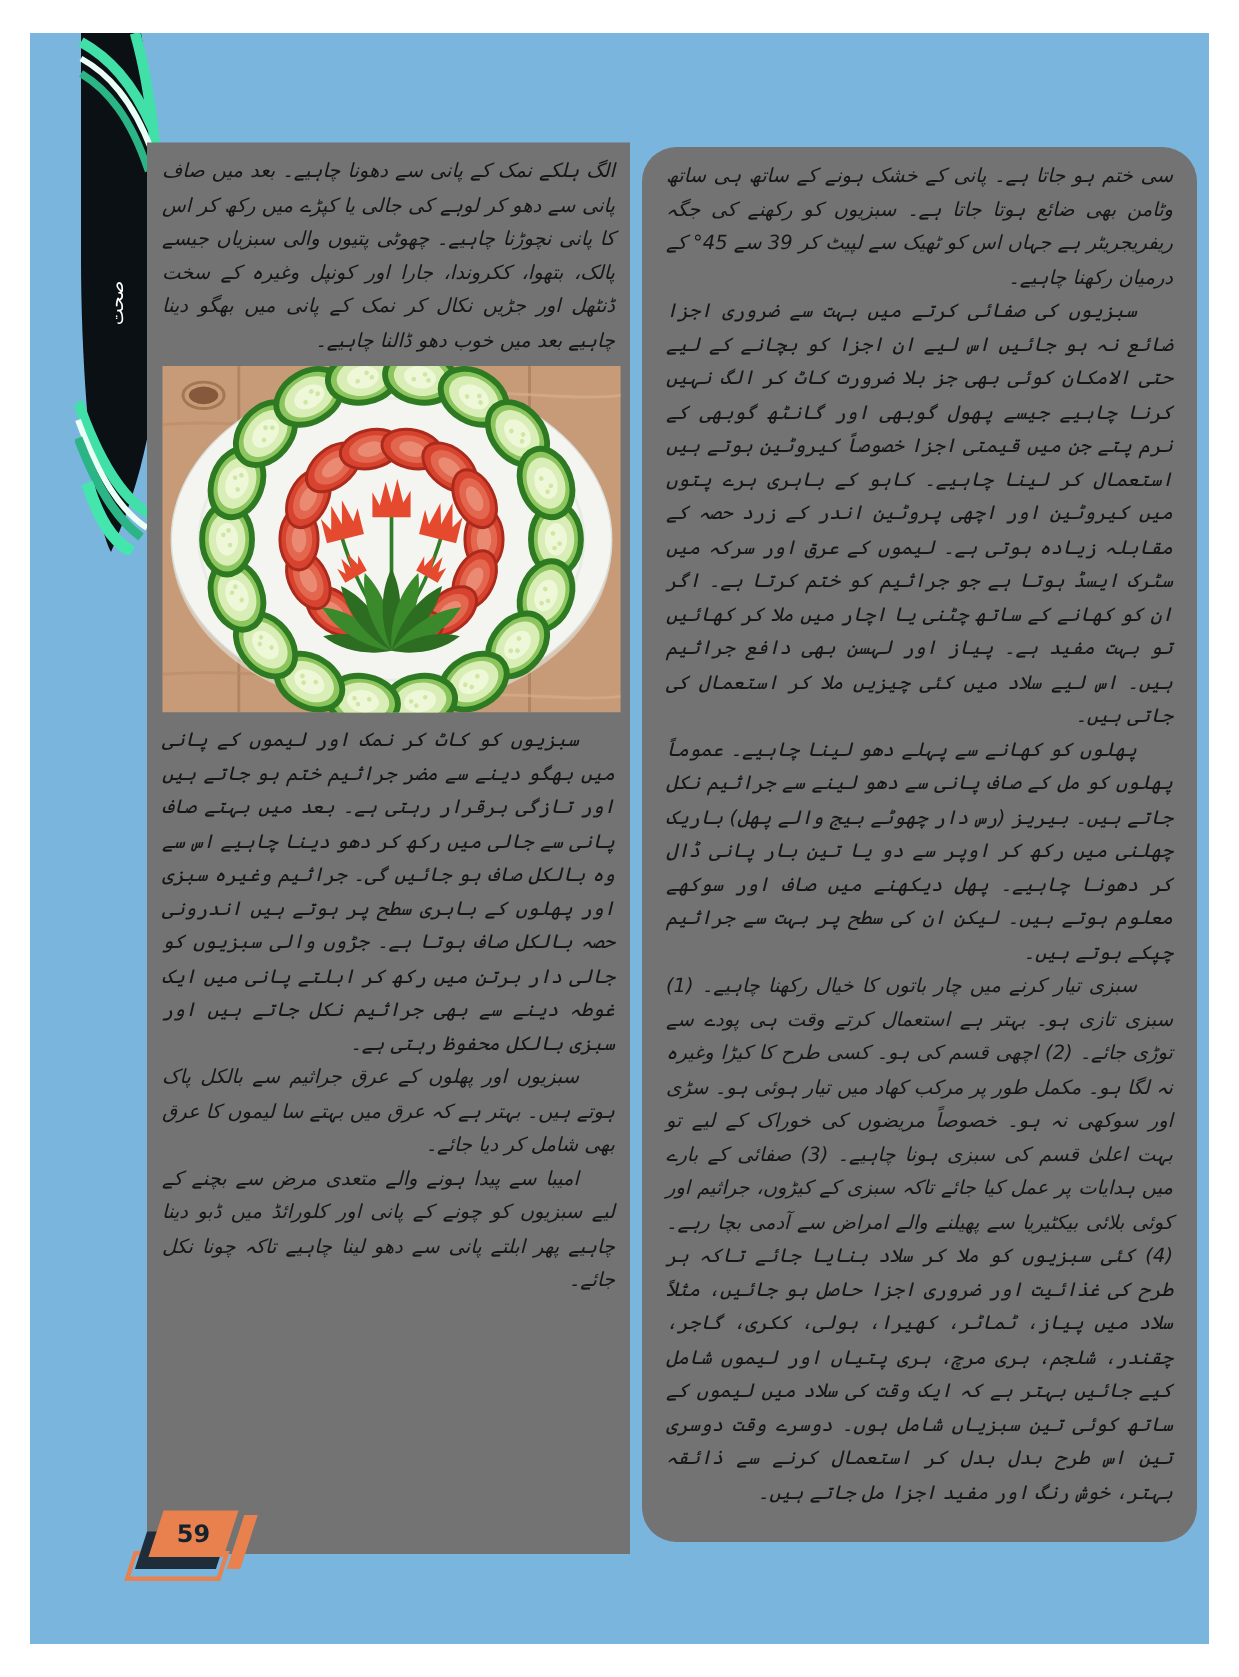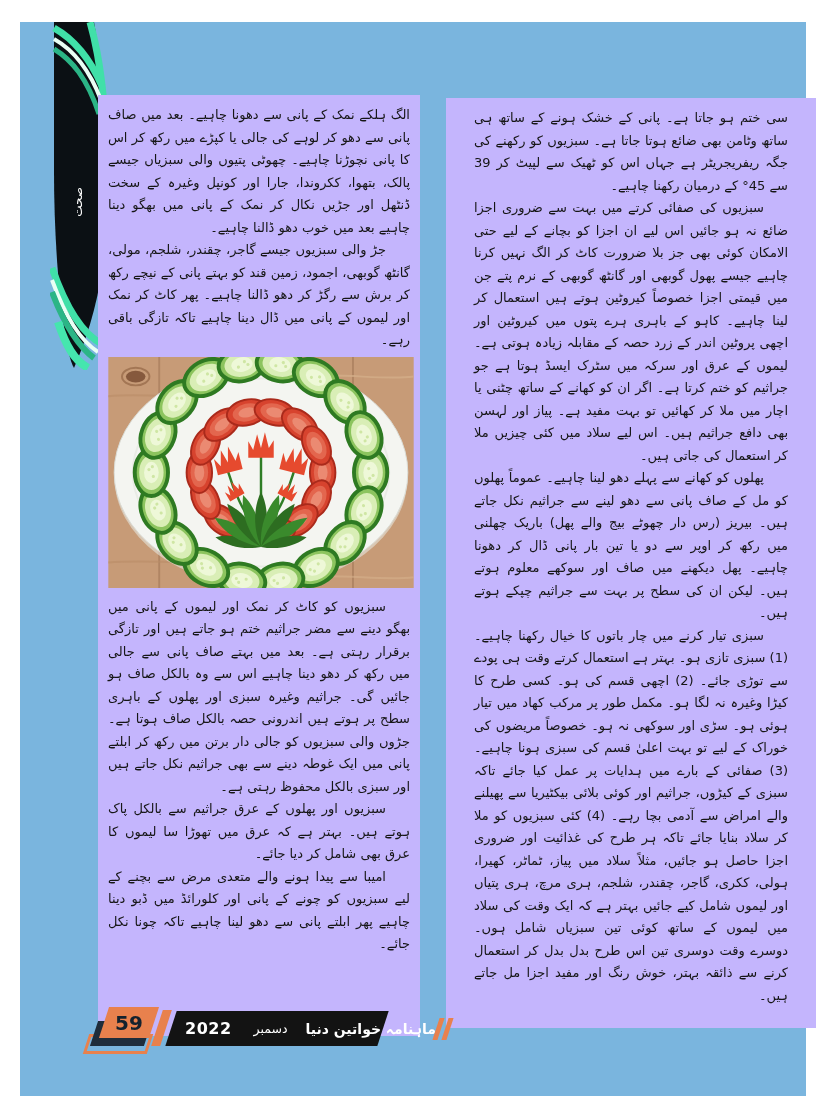--- a/index.html
+++ b/index.html
@@ -8,25 +8,26 @@
     font-family:"DejaVu Sans",sans-serif;overflow:hidden;
   }
   .page{
     position:absolute;left:20px;top:22px;width:786px;height:1074px;
     background:var(--page-blue,#7ab5de);
   }
   
   .spine{position:absolute;left:30px;top:0;width:58px;height:348px;}
   
   .col{
-    position:absolute;background:#c4b5fd;overflow:hidden;direction:rtl;
+    position:absolute;background:#737373;overflow:hidden;direction:rtl;
     box-sizing:border-box;
+    font-style:italic;
   }
   .col-left{left:78px;top:73px;width:322px;height:941px;padding:9px 10px;}
-  .col-right{left:426px;top:76px;width:370px;height:930px;padding:9px 28px;}
+  .col-right{left:408px;top:76px;width:370px;height:930px;padding:9px 16px;border-radius:23px;}
   .col p{
     margin:0;font-size:13px;line-height:22.5px;text-align:justify;
     color:#161616;
   }
   .col p.ind{text-indent:24px;}
   .col .subhead{
     margin:3px 0 2px 0;font-size:13.5px;font-weight:bold;color:#0e0e0e;
     text-indent:20px;line-height:22px;
   }
   .photo-wrap{margin:5px -4px 4px -4px;}
@@ -44,21 +45,21 @@
   .num-badge{
     position:absolute;left:84px;top:985px;width:50px;height:31px;z-index:3;
   }
   .num-badge::before{
     content:"";position:absolute;inset:0;background:var(--accent-orange,#e8814d);
     transform:skewX(-18deg);
   }
   .num-badge span{
     position:relative;display:flex;width:100%;height:100%;
     align-items:center;justify-content:center;
-    font-weight:bold;font-size:20px;color:#14222e;
+    font-weight:bold;font-size:16px;color:#14222e;
   }
   .bar-slash{
     left:137px;top:988px;width:9px;height:36px;
     background:var(--accent-orange,#e8814d);transform:skewX(-18deg);z-index:3;
   }
   .black-bar{
     position:absolute;left:151px;top:989px;width:212px;height:35px;z-index:3;
   }
   .black-bar::before{
     content:"";position:absolute;inset:0;background:var(--bar-black,#131313);
@@ -90,21 +91,20 @@
     <path d="M4,27 C22,38 37,56 49,92" fill="none" stroke="#2bb586" stroke-width="5"></path>
     <path d="M2,246 C16,286 32,312 52,322" fill="none" stroke="#40e0a8" stroke-width="7"></path>
     <path d="M2,258 C16,296 30,318 48,330" fill="none" stroke="#eafff5" stroke-width="4"></path>
     <path d="M2,270 C15,304 28,324 44,336" fill="none" stroke="#2bb586" stroke-width="6"></path>
     <path d="M8,300 C16,324 24,338 38,346" fill="none" stroke="#45e6ae" stroke-width="8"></path>
     <text transform="translate(32 180) rotate(-90)" text-anchor="middle" font-size="12" fill="#ffffff">صحت</text>
   </svg>
 
   <div class="col col-left">
     <p>الگ ہلکے نمک کے پانی سے دھونا چاہیے۔ بعد میں صاف پانی سے دھو کر لوہے کی جالی یا کپڑے میں رکھ کر اس کا پانی نچوڑنا چاہیے۔ چھوٹی پتیوں والی سبزیاں جیسے پالک، بتھوا، ککروندا، جارا اور کونپل وغیرہ کے سخت ڈنٹھل اور جڑیں نکال کر نمک کے پانی میں بھگو دینا چاہیے بعد میں خوب دھو ڈالنا چاہیے۔</p>
-    <p class="ind">جڑ والی سبزیوں جیسے گاجر، چقندر، شلجم، مولی، گانٹھ گوبھی، اجمود، زمین قند کو بہتے پانی کے نیچے رکھ کر برش سے رگڑ کر دھو ڈالنا چاہیے۔ پھر کاٹ کر نمک اور لیموں کے پانی میں ڈال دینا چاہیے تاکہ تازگی باقی رہے۔</p>
 
     <div class="photo-wrap">
       <svg width="306" height="231" viewBox="0 0 312 236">
         <defs>
           <g id="cu">
             <ellipse rx="17" ry="24" fill="#8cc45e" stroke="#2e7a22" stroke-width="4"></ellipse>
             <ellipse rx="12.5" ry="18" fill="#d9eeb6"></ellipse>
             <ellipse rx="7.5" ry="11" fill="#eef8d8"></ellipse>
             <circle cx="-2" cy="-4" r="1.6" fill="#cfe6a4"></circle>
             <circle cx="2.5" cy="3" r="1.6" fill="#cfe6a4"></circle>
@@ -186,43 +186,32 @@
           <use href="#leaf" transform="rotate(0)" fill="#2d6d21"></use>
           <use href="#leaf" transform="rotate(19)" fill="#3a8a2c"></use>
           <use href="#leaf" transform="rotate(38)" fill="#2d6d21"></use>
           <use href="#leaf" transform="rotate(58)" fill="#3a8a2c"></use>
           <use href="#leaf" transform="rotate(78) scale(0.85)" fill="#2d6d21"></use>
         </g>
       </svg>
     </div>
 
     <p class="ind">سبزیوں کو کاٹ کر نمک اور لیموں کے پانی میں بھگو دینے سے مضر جراثیم ختم ہو جاتے ہیں اور تازگی برقرار رہتی ہے۔ بعد میں بہتے صاف پانی سے جالی میں رکھ کر دھو دینا چاہیے اس سے وہ بالکل صاف ہو جائیں گی۔ جراثیم وغیرہ سبزی اور پھلوں کے باہری سطح پر ہوتے ہیں اندرونی حصہ بالکل صاف ہوتا ہے۔ جڑوں والی سبزیوں کو جالی دار برتن میں رکھ کر ابلتے پانی میں ایک غوطہ دینے سے بھی جراثیم نکل جاتے ہیں اور سبزی بالکل محفوظ رہتی ہے۔</p>
-    <p class="ind">سبزیوں اور پھلوں کے عرق جراثیم سے بالکل پاک ہوتے ہیں۔ بہتر ہے کہ عرق میں تھوڑا سا لیموں کا عرق بھی شامل کر دیا جائے۔</p>
+    <p class="ind">سبزیوں اور پھلوں کے عرق جراثیم سے بالکل پاک ہوتے ہیں۔ بہتر ہے کہ عرق میں بہتے سا لیموں کا عرق بھی شامل کر دیا جائے۔</p>
     <p class="ind">امیبا سے پیدا ہونے والے متعدی مرض سے بچنے کے لیے سبزیوں کو چونے کے پانی اور کلورائڈ میں ڈبو دینا چاہیے پھر ابلتے پانی سے دھو لینا چاہیے تاکہ چونا نکل جائے۔</p>
 
   </div>
 
   <div class="col col-right">
     <p>سی ختم ہو جاتا ہے۔ پانی کے خشک ہونے کے ساتھ ہی ساتھ وٹامن بھی ضائع ہوتا جاتا ہے۔ سبزیوں کو رکھنے کی جگہ ریفریجریٹر ہے جہاں اس کو ٹھیک سے لپیٹ کر 39 سے 45° کے درمیان رکھنا چاہیے۔</p>
     <p class="ind">سبزیوں کی صفائی کرتے میں بہت سے ضروری اجزا ضائع نہ ہو جائیں اس لیے ان اجزا کو بچانے کے لیے حتی الامکان کوئی بھی جز بلا ضرورت کاٹ کر الگ نہیں کرنا چاہیے جیسے پھول گوبھی اور گانٹھ گوبھی کے نرم پتے جن میں قیمتی اجزا خصوصاً کیروٹین ہوتے ہیں استعمال کر لینا چاہیے۔ کاہو کے باہری ہرے پتوں میں کیروٹین اور اچھی پروٹین اندر کے زرد حصہ کے مقابلہ زیادہ ہوتی ہے۔ لیموں کے عرق اور سرکہ میں سٹرک ایسڈ ہوتا ہے جو جراثیم کو ختم کرتا ہے۔ اگر ان کو کھانے کے ساتھ چٹنی یا اچار میں ملا کر کھائیں تو بہت مفید ہے۔ پیاز اور لہسن بھی دافع جراثیم ہیں۔ اس لیے سلاد میں کئی چیزیں ملا کر استعمال کی جاتی ہیں۔</p>
     <p class="ind">پھلوں کو کھانے سے پہلے دھو لینا چاہیے۔ عموماً پھلوں کو مل کے صاف پانی سے دھو لینے سے جراثیم نکل جاتے ہیں۔ بیریز (رس دار چھوٹے بیج والے پھل) باریک چھلنی میں رکھ کر اوپر سے دو یا تین بار پانی ڈال کر دھونا چاہیے۔ پھل دیکھنے میں صاف اور سوکھے معلوم ہوتے ہیں۔ لیکن ان کی سطح پر بہت سے جراثیم چپکے ہوتے ہیں۔</p>
     <p class="ind">سبزی تیار کرنے میں چار باتوں کا خیال رکھنا چاہیے۔ (1) سبزی تازی ہو۔ بہتر ہے استعمال کرتے وقت ہی پودے سے توڑی جائے۔ (2) اچھی قسم کی ہو۔ کسی طرح کا کیڑا وغیرہ نہ لگا ہو۔ مکمل طور پر مرکب کھاد میں تیار ہوئی ہو۔ سڑی اور سوکھی نہ ہو۔ خصوصاً مریضوں کی خوراک کے لیے تو بہت اعلیٰ قسم کی سبزی ہونا چاہیے۔ (3) صفائی کے بارے میں ہدایات پر عمل کیا جائے تاکہ سبزی کے کیڑوں، جراثیم اور کوئی بلائی بیکٹیریا سے پھیلنے والے امراض سے آدمی بچا رہے۔ (4) کئی سبزیوں کو ملا کر سلاد بنایا جائے تاکہ ہر طرح کی غذائیت اور ضروری اجزا حاصل ہو جائیں، مثلاً سلاد میں پیاز، ٹماٹر، کھیرا، ہولی، ککری، گاجر، چقندر، شلجم، ہری مرچ، ہری پتیاں اور لیموں شامل کیے جائیں بہتر ہے کہ ایک وقت کی سلاد میں لیموں کے ساتھ کوئی تین سبزیاں شامل ہوں۔ دوسرے وقت دوسری تین اس طرح بدل بدل کر استعمال کرنے سے ذائقہ بہتر، خوش رنگ اور مفید اجزا مل جاتے ہیں۔</p>
   </div>
 
   <div class="skew-bg num-outline"></div>
   <div class="skew-bg num-shadow"></div>
   <div class="num-badge">
     <span>59</span>
   </div>
   <div class="skew-bg bar-slash"></div>
-  <div class="black-bar">
-    <div class="bar-content">
-      <span class="bar-year">2022</span>
-      <span class="bar-month">دسمبر</span>
-      <span class="bar-title">ماہنامہ خواتین دنیا</span>
-      <span class="bar-marks">
-          <i></i>
-          <i></i>
-        </span>
-    </div>
-  </div>
 
 </div>
 
 </body></html>

